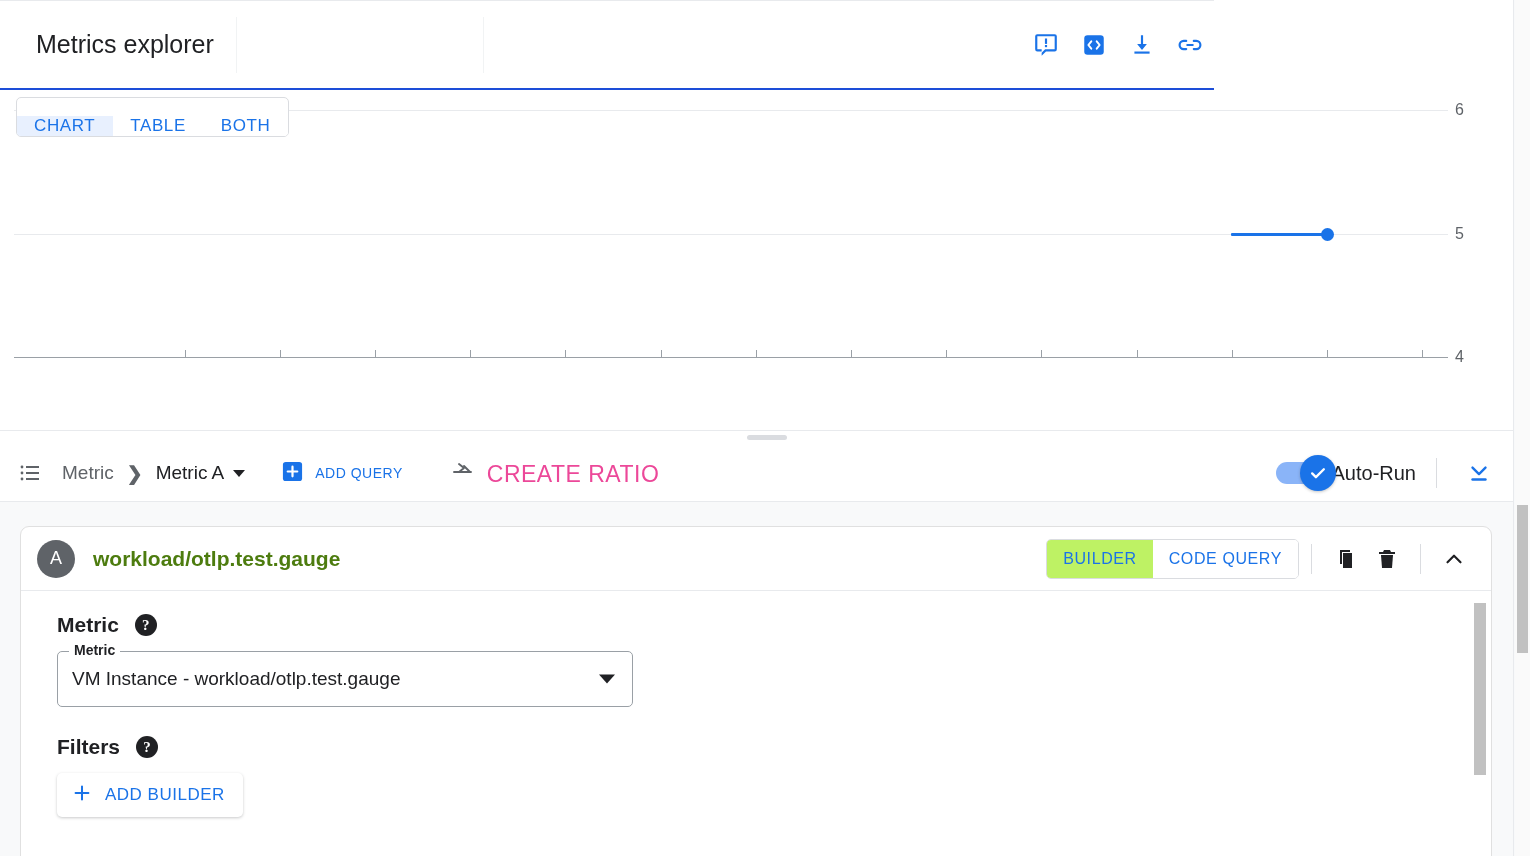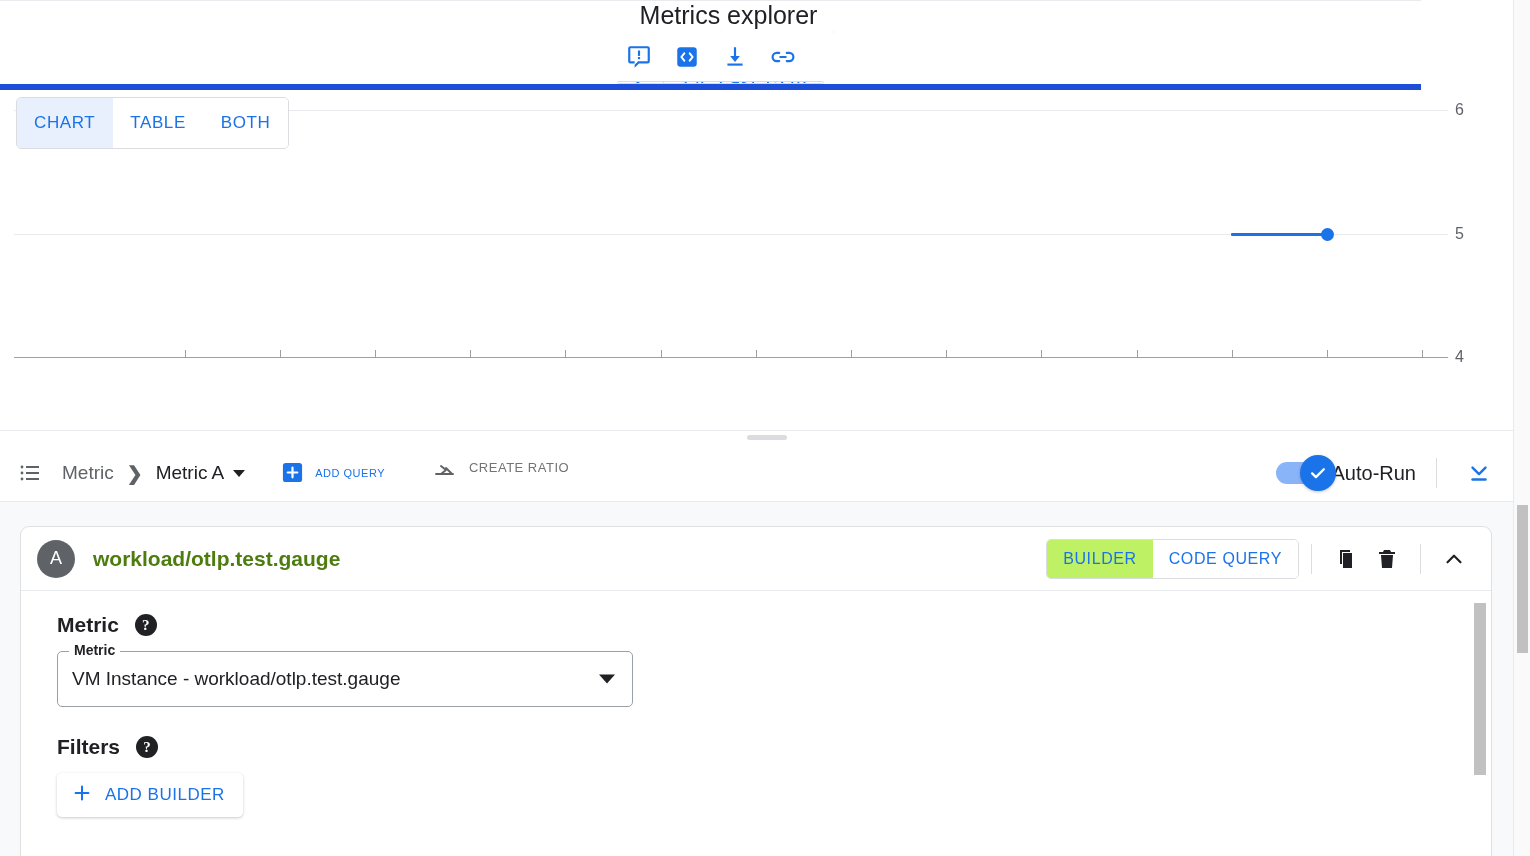--- a/index.html
+++ b/index.html
@@ -7,25 +7,25 @@
   html, body {
     width: 1530px; height: 856px;
     background: #ffffff;
     font-family: "Liberation Sans", sans-serif;
     overflow: hidden;
     color: #202124;
   }
 
   
   .app-header {
-    position: absolute; left: 0; top: 0; width: 1421px; height: 90px;
+    position: absolute; left: 0; top: 0; width: 1214px; height: 90px;
     background: #fff;
     border-top: 1px solid #e8eaed;
-    border-bottom: 6px solid #1d4ed8;
-    display: flex; align-items: center; flex-direction: column;
+    border-bottom: 2px solid #1d4ed8;
+    display: flex; align-items: center;
   }
   .page-title {
     margin-left: 36px;
     font-size: 25px; font-weight: 400; color: #202124;
     letter-spacing: 0px; white-space: nowrap;
   }
   .title-divider {
     width: 1px; height: 56px; background: #f1f3f4;
     margin-left: 22px;
   }
@@ -60,23 +60,23 @@
     color: #1a73e8; font-size: 20px; font-weight: 500; letter-spacing: .1px;
   }
 
   
   .chart-panel {
     position: absolute; left: 0; top: 91px; width: 1513px; height: 339px;
     background: #fff; overflow: hidden;
   }
   .chart-tabs {
     position: absolute; left: 16px; top: 6px;
-    display: flex; height: 52px;
+    display: flex; height: 40px;
     border: 1px solid #dadce0; border-radius: 5px;
-    overflow: hidden; background: #fff; z-index: 5;
+    overflow: hidden; background: #fff; z-index: 5; align-items: flex-end;
   }
   .chart-tab {
     display: flex; align-items: center; justify-content: center;
     padding: 0 17px; font-size: 17px; font-weight: 500;
     color: #1a73e8; letter-spacing: .6px; cursor: pointer;
     background: #fff; border-right: 1px solid transparent;
   }
   .chart-tab.active { background: #e8f0fe; }
 
   .plot {
@@ -129,26 +129,26 @@
   .query-a {
     font-size: 19px; color: #202124; cursor: pointer;
     display: flex; align-items: center; gap: 9px;
   }
   .caret-down {
     width: 0; height: 0; border-left: 6px solid transparent;
     border-right: 6px solid transparent; border-top: 7px solid #202124;
   }
   .add-query {
     margin-left: 36px; display: flex; align-items: center; gap: 11px;
-    color: #1a73e8; font-size: 11px; font-weight: 500; letter-spacing: .5px;
+    color: #1a73e8; font-size: 14px; font-weight: 500; letter-spacing: .5px;
     cursor: pointer;
   }
   .create-ratio {
-    margin-left: 48px; display: flex; align-items: flex-start; gap: 12px;
-    color: #737373; font-size: 13px; font-weight: 500; letter-spacing: .5px;
+    margin-left: 48px; display: flex; align-items: flex-end; gap: 12px;
+    color: #ec4899; font-size: 23px; font-weight: 500; letter-spacing: .5px;
     cursor: pointer;
   }
   .qb-spacer { flex: 1 1 auto; }
 
   .toggle-wrap { display: flex; align-items: center; }
   .toggle {
     position: relative; width: 56px; height: 22px;
     background: #8ab4f8; border-radius: 11px; cursor: pointer;
   }
   .toggle-knob {
@@ -295,36 +295,20 @@
     </div>
     <div class="icon-btn" title="Copy link">
       <svg width="26" height="26" viewBox="0 0 24 24" fill="none" stroke="#1a73e8" stroke-width="2" stroke-linecap="round">
         <path d="M9.5 12H14.5"></path>
         <path d="M8.5 8.2H6.2a3.8 3.8 0 0 0 0 7.6h2.3"></path>
         <path d="M15.5 8.2h2.3a3.8 3.8 0 0 1 0 7.6h-2.3"></path>
       </svg>
     </div>
   </div>
 
-  <div class="time-group">
-    <div class="time-back">
-      <svg width="22" height="22" viewBox="0 0 24 24" fill="none" stroke="#1a73e8" stroke-width="2.2" stroke-linecap="round" stroke-linejoin="round">
-        <path d="M15 5 8 12l7 7"></path>
-      </svg>
-    </div>
-    <div class="time-range">
-      <span>
-        <svg width="24" height="24" viewBox="0 0 24 24" fill="none" stroke="#1a73e8" stroke-width="1.8">
-          <circle cx="12" cy="12" r="8.6"></circle>
-          <path d="M12 7.2V12l3.4 2" stroke-linecap="round"></path>
-        </svg>
-      </span>
-      <span class="time-range-text">Last 15 m</span>
-    </div>
-  </div>
 </div>
 
 <div class="chart-panel">
 
   <div class="plot">
 
     <div class="gridline" style="top:19px;"></div>
     <div class="gridline" style="top:143px;"></div>
     <div class="axisline" style="top:266px;"></div>
 

